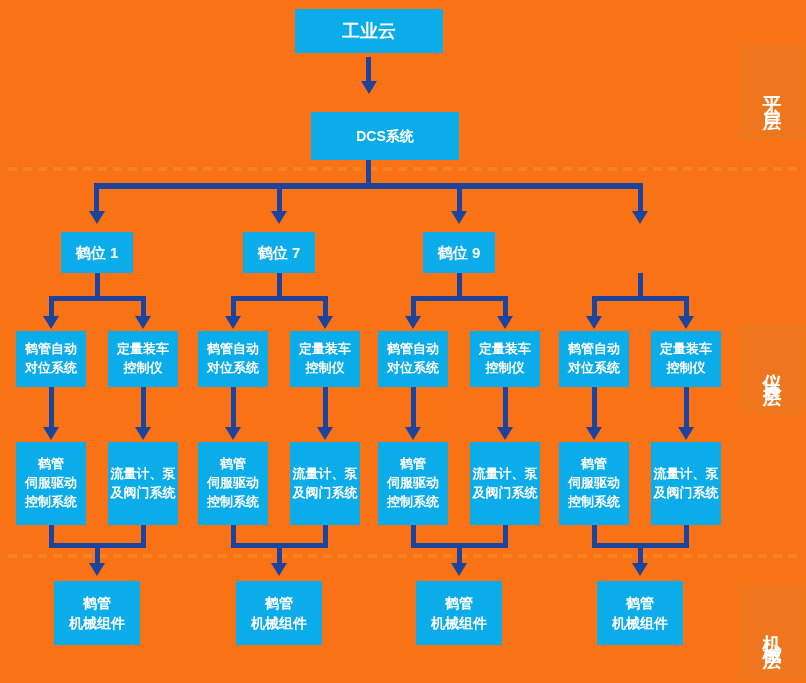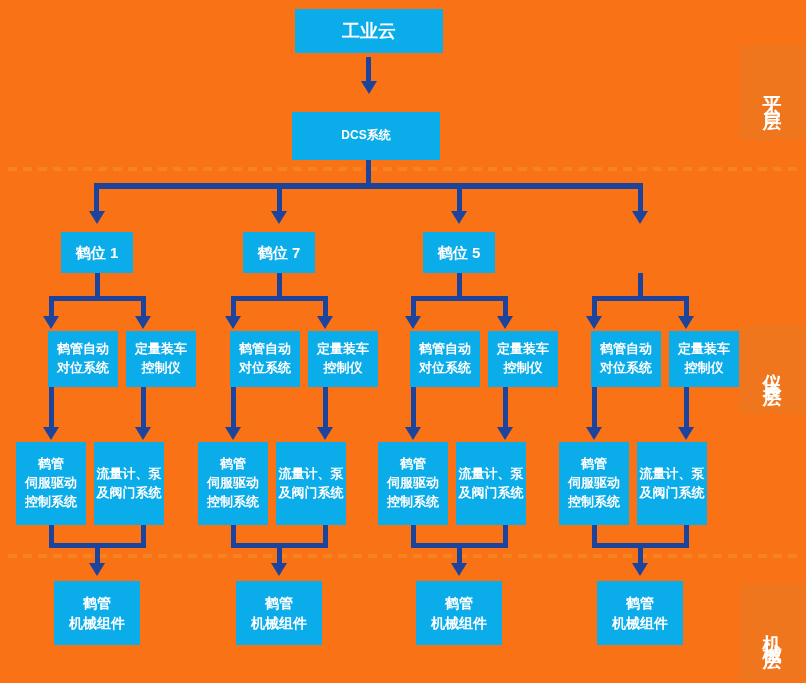--- a/index.html
+++ b/index.html
@@ -27,41 +27,41 @@
   
   .dash{position:absolute;left:8px;right:8px;height:4px;
         background:repeating-linear-gradient(90deg,var(--dash-orange) 0 9px,transparent 9px 15px);}
   .dash1{top:167px;}
   .dash2{top:554px;}
 
   
   .cloud{left:295px;top:9px;width:148px;height:44px;font-size:18px;}
   .cloud-line{left:366px;top:57px;height:25px;}
   .cloud-head{left:361px;top:81px;}
-  .dcs{left:292px;top:112px;width:148px;height:48px;font-size:12px;}
+  .dcs{left:311px;top:112px;width:148px;height:48px;font-size:14px;}
   .dcs-stub{left:366px;top:160px;height:26px;}
   .main-bar{left:94px;top:183px;width:549px;height:6px;}
   .d1{left:94px;} .d2{left:277px;} .d3{left:457px;} .d4{left:638px;}
   .dist-line{top:189px;height:23px;}
   .dh1{left:89px;} .dh2{left:271px;} .dh3{left:451px;} .dh4{left:632px;}
   .dist-head{top:211px;}
 
   
   .column{position:absolute;top:232px;width:190px;height:451px;}
   .c1{left:2px;} .c2{left:184px;} .c3{left:364px;} .c4{left:545px;}
 
   .pos-box{left:59px;top:0;width:72px;height:41px;font-size:15px;}
   .stub{left:93px;top:41px;height:25px;}
   .split-bar{left:47px;top:64px;width:97px;}
   .al{left:47px;} .ar{left:139px;}
   .line1{top:69px;height:16px;}
   .hl{left:41px;} .hr{left:133px;}
   .head1{top:84px;}
-  .row1{top:99px;width:70px;height:56px;font-size:13px;margin-left:32px;}
-  .r1a{left:14px;} .r1b{left:92px;}
+  .row1{top:99px;width:70px;height:56px;font-size:13px;}
+  .r1a{left:14px;} .r1b{left:106px;}
   .line2{top:155px;height:41px;}
   .head2{top:195px;}
   .row2{top:210px;width:70px;height:83px;font-size:13px;}
   .mline{top:293px;height:23px;}
   .merge-bar{left:47px;top:311px;width:97px;}
   .marrow-line{left:93px;top:316px;height:16px;}
   .marrow-head{left:87px;top:331px;}
   .bottom-box{left:52px;top:349px;width:86px;height:64px;font-size:14px;}
 
   
@@ -181,21 +181,21 @@
     <div class="vline marrow-line"></div>
     <div class="ahead marrow-head"></div>
     <div class="cbox bottom-box">
       <div>鹤管</div>
       <div>机械组件</div>
     </div>
   </div>
 
   <div class="column c3">
     <div class="cbox pos-box">
-      <div>鹤位 5</div>
+      <div>鹤位 9</div>
     </div>
     <div class="vline stub"></div>
     <div class="hline split-bar"></div>
     <div class="vline line1 al"></div>
     <div class="vline line1 ar"></div>
     <div class="ahead head1 hl"></div>
     <div class="ahead head1 hr"></div>
     <div class="cbox row1 r1a">
       <div>鹤管自动</div>
       <div>对位系统</div>

